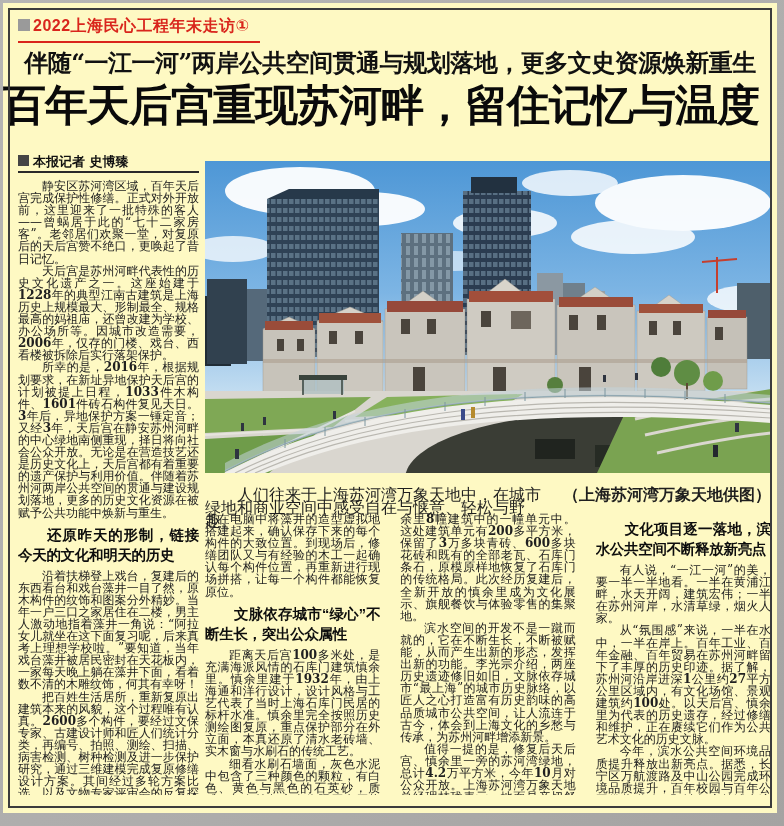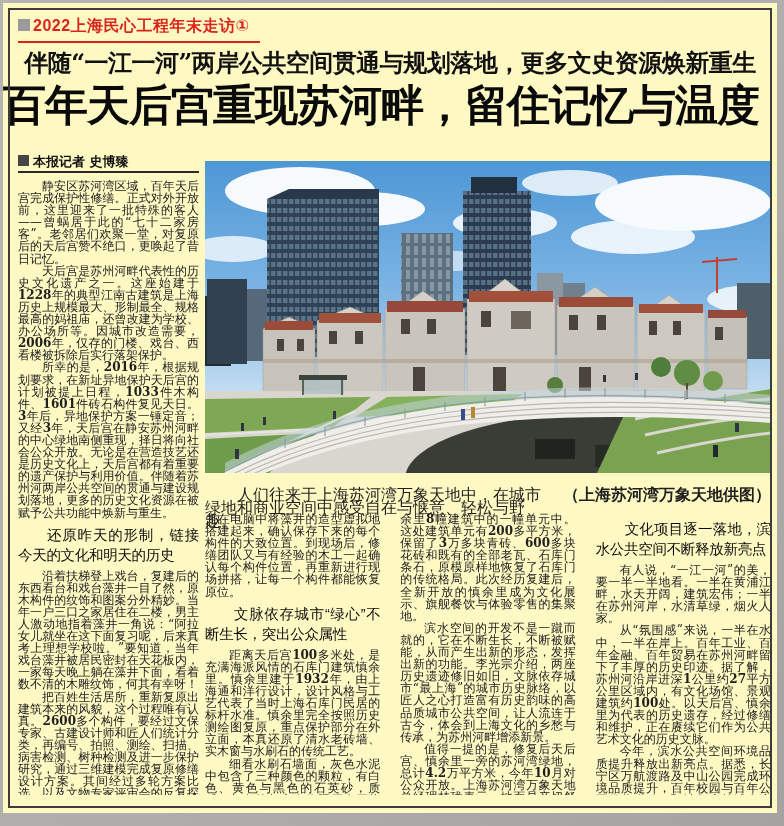--- a/index.html
+++ b/index.html
@@ -46,21 +46,21 @@
   }
   .byline .sq{display:inline-block;width:11px;height:11px;background:#454545;margin-right:4px;}
   .col p{
     margin:0;font-size:12px;line-height:12.1px;text-align:justify;
     text-indent:2em;color:#202020;
   }
   .col p.cont{text-indent:0;}
   .col p b{font-family:"DejaVu Serif","Liberation Serif",serif;}
   .subhead{
     font-family:"Liberation Sans","DejaVu Sans",sans-serif;
-    font-weight:normal;font-size:14.5px;line-height:20px;color:#0d0d0d;
+    font-weight:bold;font-size:14.5px;line-height:20px;color:#0d0d0d;
     text-indent:2em;text-align:justify;letter-spacing:-0.3px;
     margin:6px 0 5px 0;
   }
   
   .photo-wrap{position:absolute;left:202px;top:158px;width:566px;}
   .photo-wrap svg{display:block;}
   .caption{
     display:flex;justify-content:flex-end;align-items:flex-start;
     margin-top:15px;font-size:16px;color:#1f1f1f;line-height:13px;
   }

